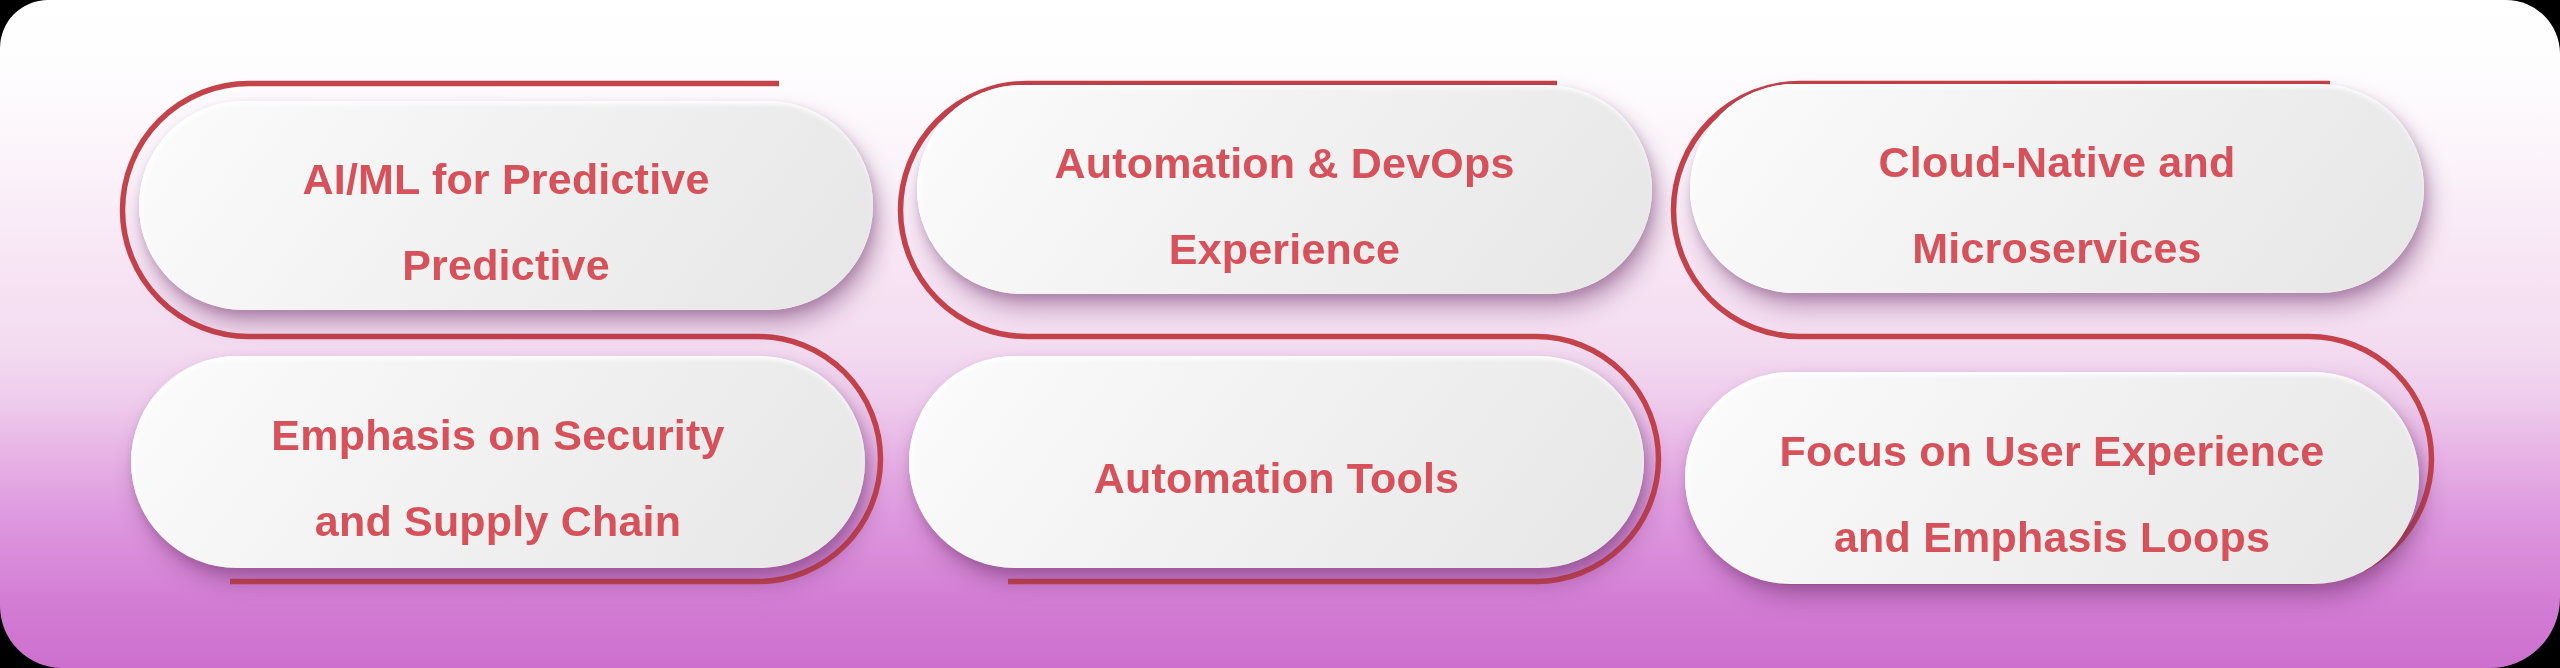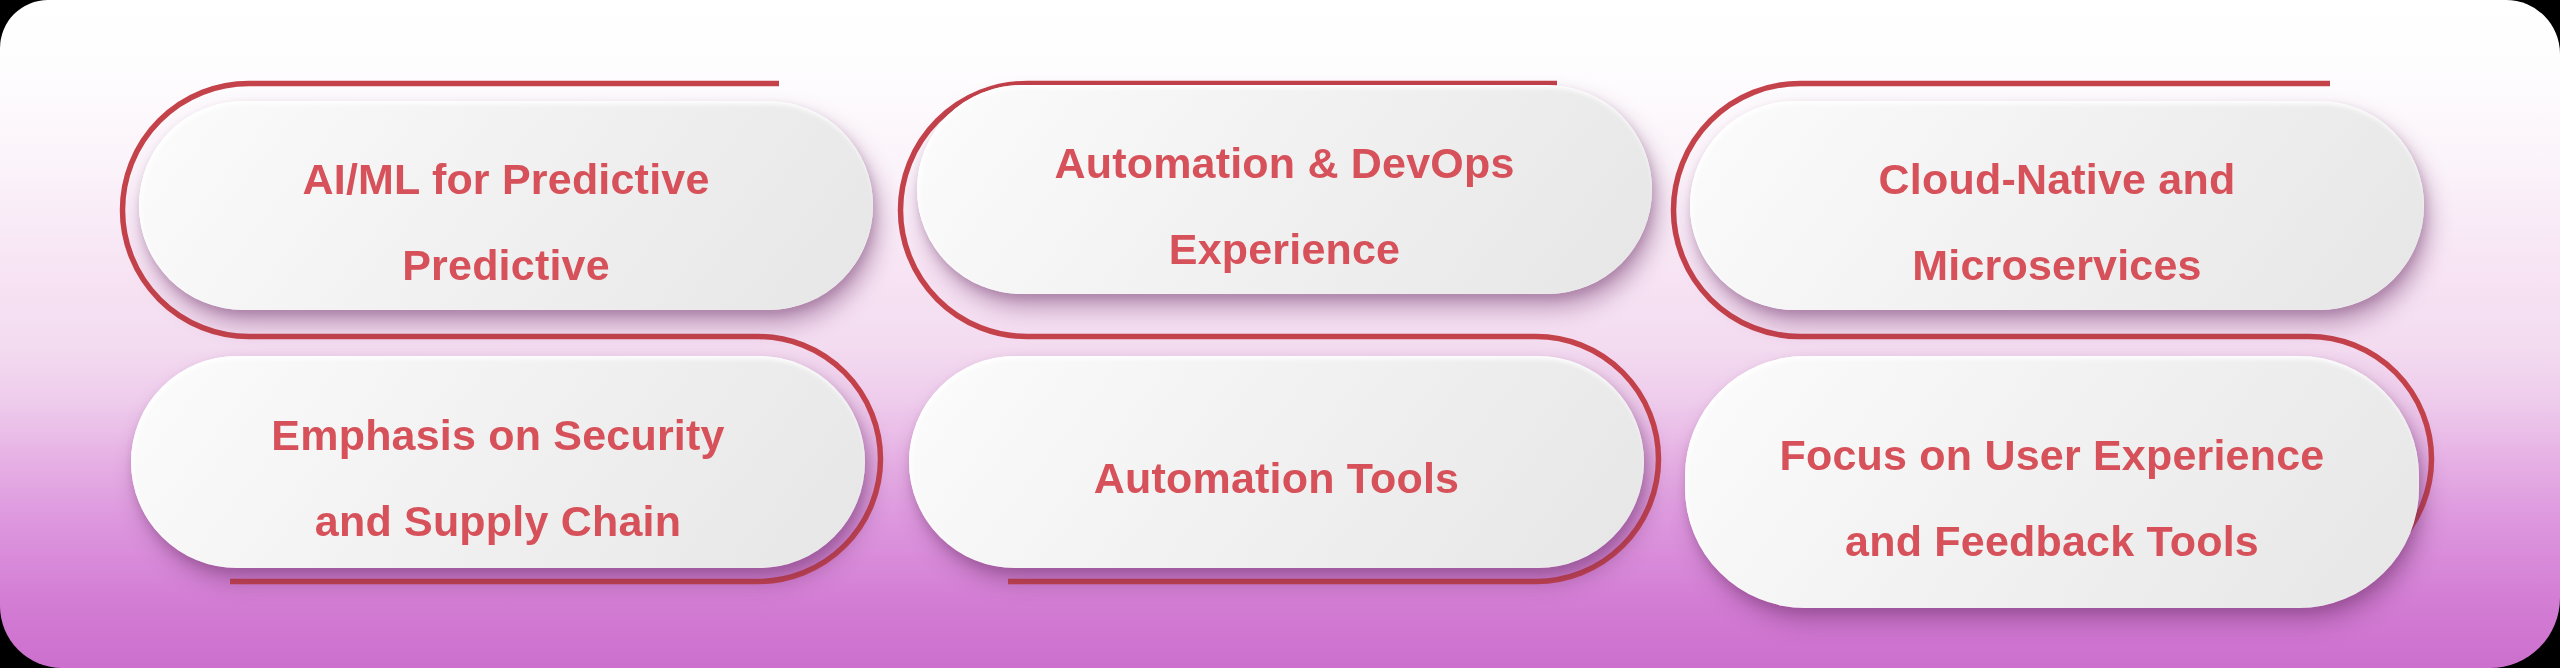--- a/index.html
+++ b/index.html
@@ -65,24 +65,24 @@
     letter-spacing: 0.2px;
   }
   .card .t-line {
     display: block;
     white-space: nowrap;
     margin-top: 32px;
   }
 
   .card-1 { left: 139px;  top: 101px; width: 734px; height: 209px; }
   .card-2 { left: 917px;  top: 85px; width: 735px; height: 209px; }
-  .card-3 { left: 1690px; top: 101px; width: 734px; height: 209px; }
+  .card-3 { left: 1690px; top: 84px; width: 734px; height: 209px; }
   .card-4 { left: 131px;  top: 356px; width: 734px; height: 212px; }
   .card-5 { left: 909px;  top: 356px; width: 735px; height: 212px; }
-  .card-6 { left: 1685px; top: 356px; width: 734px; height: 252px; }
+  .card-6 { left: 1685px; top: 372px; width: 734px; height: 212px; }
 </style>
 </head>
 <body style="background: rgb(0, 0, 0);">
 
 <div class="canvas">
 
   <svg class="lines-svg" viewBox="0 0 2560 668" aria-hidden="true">
     <defs>
       <path id="serp-shape" d="M 779 83.5 H 249 A 126.5 126.5 0 0 0 249 336.5 H 758 A 122.5 122.5 0 0 1 758 581.5 H 230"></path>
     </defs>
@@ -110,16 +110,16 @@
     <span class="t-line">Emphasis on Security</span>
     <span class="t-line">and Supply Chain</span>
   </div>
 
   <div class="card card-5">
     <span class="t-line">Automation Tools</span>
   </div>
 
   <div class="card card-6">
     <span class="t-line">Focus on User Experience</span>
-    <span class="t-line">and Feedback Tools</span>
+    <span class="t-line">and Emphasis Loops</span>
   </div>
 
 </div>
 
 </body></html>

